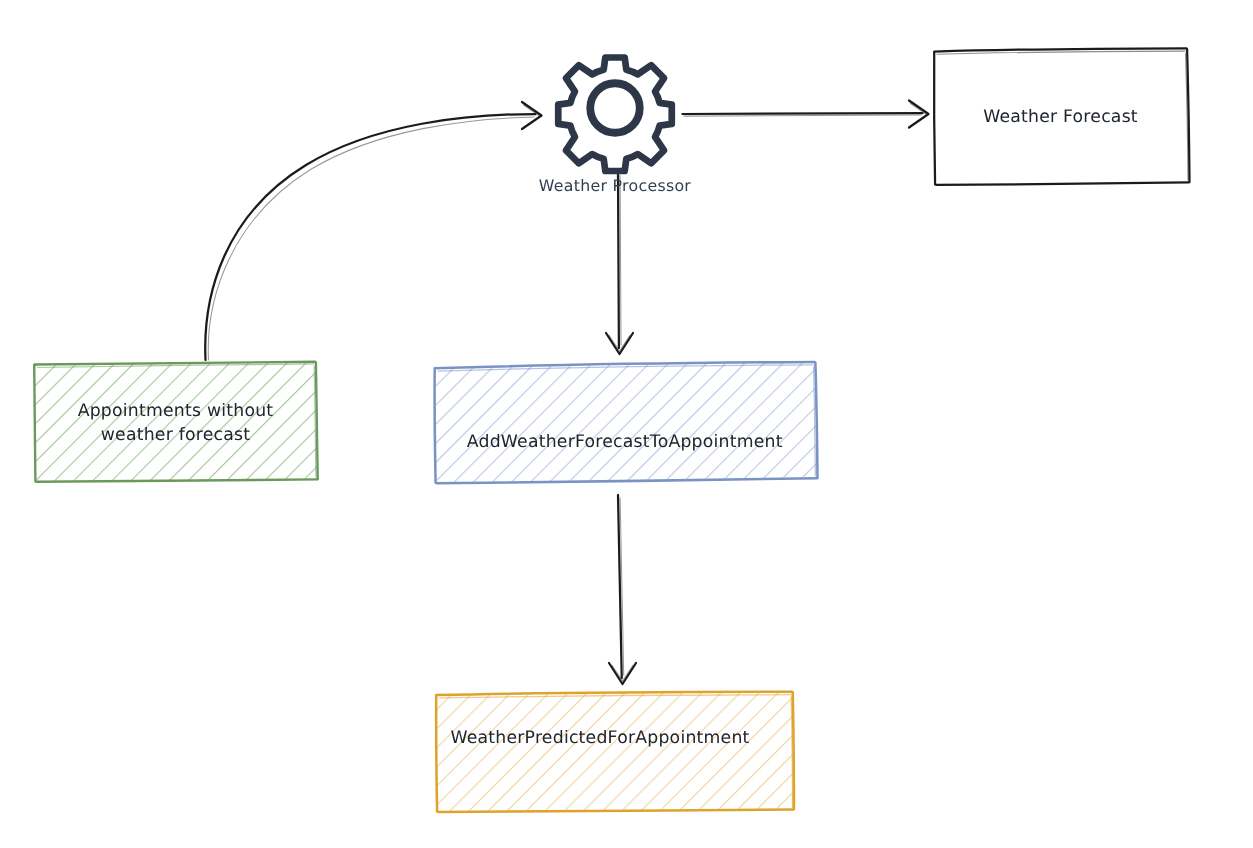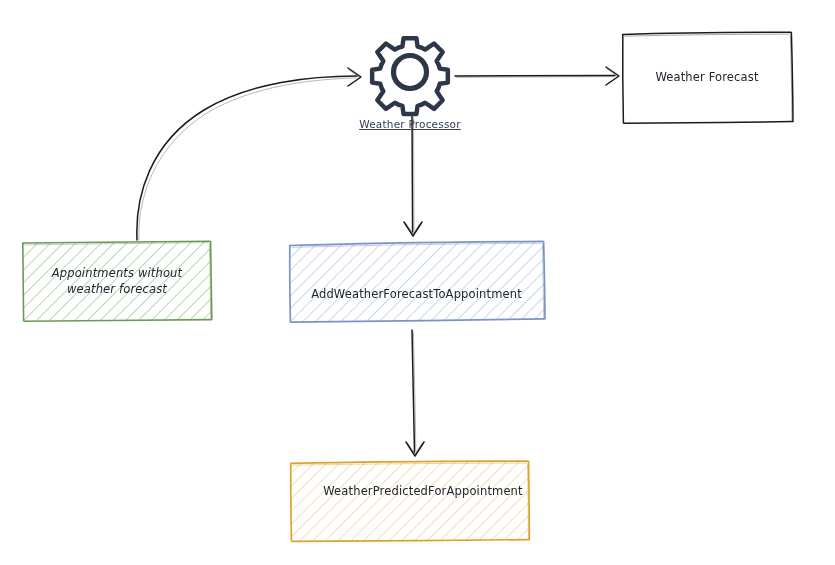--- a/index.html
+++ b/index.html
@@ -149,32 +149,32 @@
                A 29,29 0 0 1 31.0,23.6 L 38.0,34.0 L 28.0,44.0 L 17.6,36.9
                A 29,29 0 0 1 8.8,40.5 L 7.5,50.0 L -7.5,50.0 L -8.8,40.5
                A 29,29 0 0 1 -17.6,36.9 L -28.0,44.0 L -38.0,34.0 L -31.0,23.6
                A 29,29 0 0 1 -34.6,14.8 L -44.0,13.5 L -44.0,-1.5 L -34.6,-2.8
                A 29,29 0 0 1 -31.0,-11.6 L -38.0,-22.0 L -28.0,-32.0 L -17.6,-24.9
                A 29,29 0 0 1 -8.8,-28.5 Z" transform="translate(0,-6) scale(0.86)" fill="none" stroke="#2d3748" stroke-width="5.2" stroke-linejoin="round" stroke-linecap="round"></path>
       <circle cx="0" cy="-5" r="16.5" fill="none" stroke="#2d3748" stroke-width="5.2"></circle>
     </g>
   </svg>
 
-  <div class="node" style="left:22px; top:241px; width:190px; height:80px;font-style:italic;">
+  <div class="node" style="left:22px; top:241px; width:190px; height:80px;">
     <div class="node-label">Appointments without
 weather forecast</div>
   </div>
 
   <div class="node" style="left:288px; top:254px; width:257px; height:80px;">
     <div class="node-label">AddWeatherForecastToAppointment</div>
   </div>
 
-  <div class="node" style="left:303px; top:461px; width:240px; height:59px;">
+  <div class="node" style="left:280px; top:461px; width:240px; height:59px;">
     <div class="node-label">WeatherPredictedForAppointment</div>
   </div>
 
   <div class="node" style="left:622px; top:32px; width:170px; height:90px;">
     <div class="node-label">Weather Forecast</div>
   </div>
 
-  <div class="gear-label" style="left:330px; top:118px; width:160px;text-decoration:underline;">Weather Processor</div>
+  <div class="gear-label" style="left:330px; top:118px; width:160px;">Weather Processor</div>
 
 </div>
 
 </body></html>

